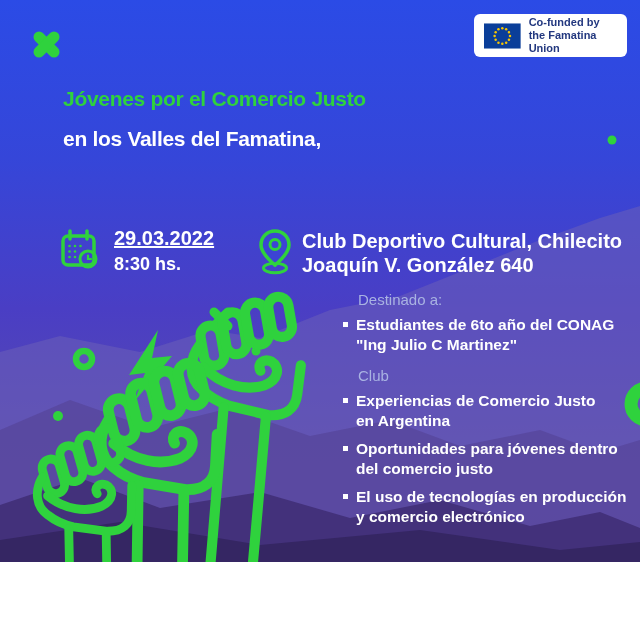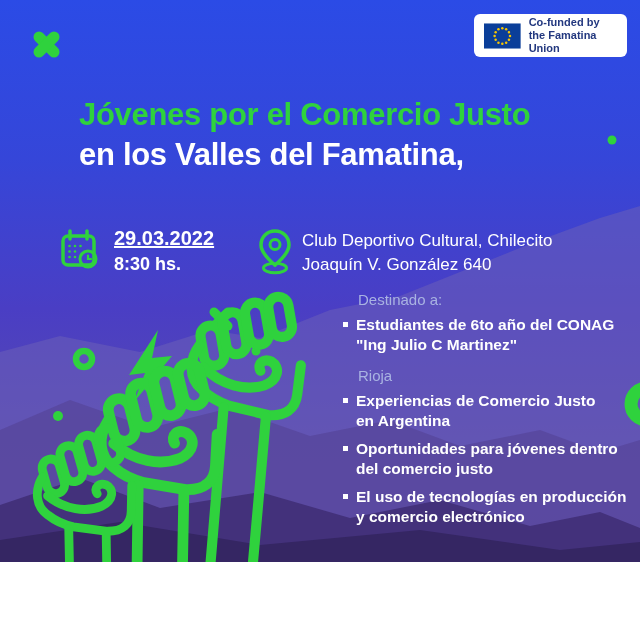--- a/index.html
+++ b/index.html
@@ -11,30 +11,30 @@
          background:linear-gradient(180deg,#2b4be6 0%,#3546d9 28%,#4a3ec4 55%,#5748b0 78%,#5c4ca9 100%);}
   .photo svg.bg{position:absolute;left:0;top:0;}
 
   
   .eu-badge{position:absolute;left:474px;top:14px;width:153px;height:43px;background:#fff;border-radius:6px;
             display:flex;align-items:center;gap:8px;padding-left:10px;box-sizing:border-box;}
   .eu-text{font-size:11px;font-weight:bold;color:#23387f;line-height:13px;}
   .eu-text span{display:block;}
 
   
-  .title{position:absolute;left:63px;top:79px;font-weight:800;font-size:31px;line-height:40px;letter-spacing:-0.3px;margin:16px;}
+  .title{position:absolute;left:63px;top:79px;font-weight:800;font-size:21px;line-height:40px;letter-spacing:-0.3px;margin:0;}
   .title .t-green{color:#2fd23d;display:block;}
   .title .t-white{color:#ffffff;display:block;}
 
   
   .icon-abs{position:absolute;}
   .date-block{position:absolute;left:114px;top:227px;color:#fff;}
   .date-block .d1{font-size:20px;font-weight:800;display:block;text-decoration:underline;}
   .date-block .d2{font-size:18px;font-weight:800;display:block;margin-top:4px;}
-  .venue-block{position:absolute;left:302px;top:229px;color:#fff;font-size:17px;font-weight:400;line-height:24px;}
+  .venue-block{position:absolute;left:302px;top:229px;color:#fff;font-size:20px;font-weight:700;line-height:24px;}
   .venue-block span{display:block;}
 
   
   .right-col{position:absolute;left:342px;top:291px;width:292px;}
   .sec-h{color:#a9b3e2;font-size:15px;font-weight:400;margin-left:16px;}
   .right-col ul{list-style:none;margin:7px 0 0 0;padding:0;}
   .right-col li{position:relative;padding-left:14px;color:#fff;font-weight:700;font-size:15.5px;
                 line-height:19.5px;margin-bottom:9px;white-space:pre-line;}
   .right-col li::before{content:"";position:absolute;left:1px;top:7px;width:5px;height:5px;background:#fff;}
   .sec-h.second{margin-top:13px;}
@@ -154,21 +154,21 @@
       <span>Club Deportivo Cultural, Chilecito</span>
       <span>Joaquín V. González 640</span>
     </div>
 
     <div class="right-col">
       <div class="sec-h">Destinado a:</div>
       <ul>
         <li><span>Estudiantes de 6to año del CONAG
 "Ing Julio C Martinez"</span></li>
       </ul>
-      <div class="sec-h second">Rioja</div>
+      <div class="sec-h second">Club</div>
       <ul>
         <li><span>Experiencias de Comercio Justo
 en Argentina</span></li>
         <li><span>Oportunidades para jóvenes dentro
 del comercio justo</span></li>
         <li><span>El uso de tecnologías en producción
 y comercio electrónico</span></li>
       </ul>
     </div>
   </div>

